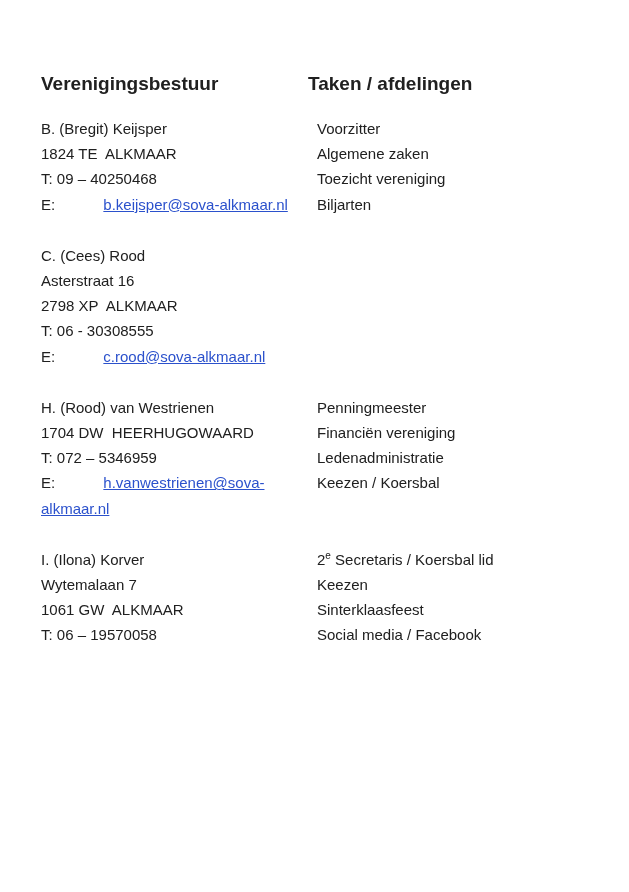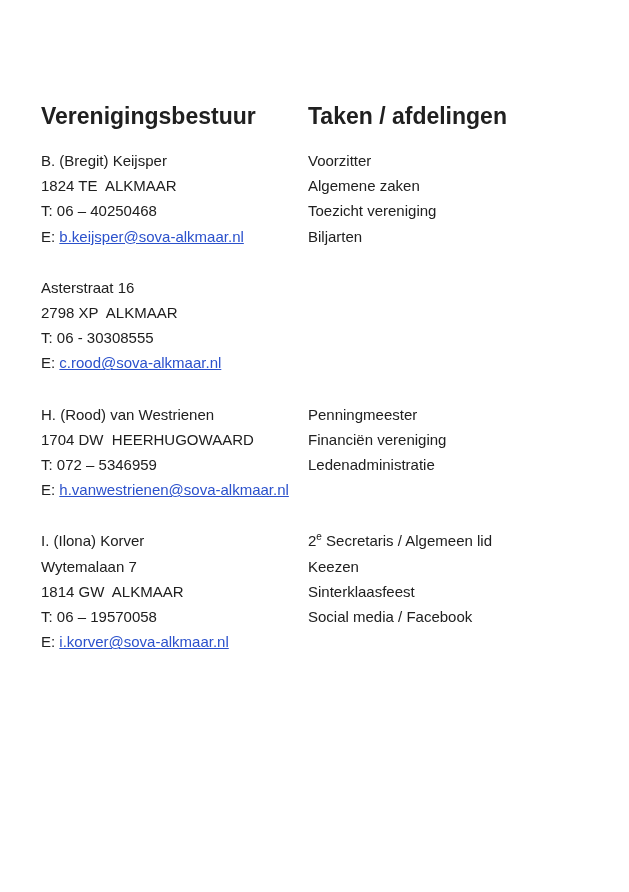--- a/index.html
+++ b/index.html
@@ -30,40 +30,41 @@
   }
   .col-right {
     flex: 1 1 auto;
     min-width: 0;
   }
   .headings-row {
     margin-bottom: 20px;
   }
   .heading {
     font-weight: bold;
-    font-size: 23px;
+    font-size: 19px;
     line-height: 24px;
     white-space: pre-wrap;
-    margin-top: 32px;
   }
   .member-row {
     margin-bottom: 26px;
+    gap: 9px;
   }
   .line {
     font-size: 15px;
     line-height: 25.2px;
     white-space: pre-wrap;
   }
   .bold {
     font-weight: normal;
   }
   a.email {
     color: #2b51cc;
     text-decoration: underline;
     cursor: pointer;
+    margin-left: 44px;
   }
   sup.role-sup {
     font-size: 10px;
     line-height: 0;
     vertical-align: super;
   }
 </style>
 </head>
 <body>
 
@@ -71,63 +72,64 @@
 
   <div class="cols headings-row">
     <div class="col-left heading">Verenigingsbestuur</div>
     <div class="col-right heading">Taken / afdelingen</div>
   </div>
 
   <div class="cols member-row">
     <div class="col-left">
       <div class="line">B. (Bregit) Keijsper</div>
       <div class="line">1824 TE  ALKMAAR</div>
-      <div class="line">T: 06 – 40250468</div>
+      <div class="line">T: 09 – 40250468</div>
       <div class="line"><span>E: </span><a class="email" href="#">b.keijsper@sova-alkmaar.nl</a></div>
     </div>
     <div class="col-right">
       <div class="line bold">Voorzitter</div>
       <div class="line">Algemene zaken</div>
       <div class="line">Toezicht vereniging</div>
       <div class="line">Biljarten</div>
     </div>
   </div>
 
   <div class="cols member-row">
     <div class="col-left">
+      <div class="line">C. (Cees) Rood</div>
       <div class="line">Asterstraat 16</div>
       <div class="line">2798 XP  ALKMAAR</div>
       <div class="line">T: 06 - 30308555</div>
       <div class="line"><span>E: </span><a class="email" href="#">c.rood@sova-alkmaar.nl</a></div>
     </div>
   </div>
 
   <div class="cols member-row">
     <div class="col-left">
       <div class="line">H. (Rood) van Westrienen</div>
       <div class="line">1704 DW  HEERHUGOWAARD</div>
       <div class="line">T: 072 – 5346959</div>
       <div class="line"><span>E: </span><a class="email" href="#">h.vanwestrienen@sova-alkmaar.nl</a></div>
     </div>
     <div class="col-right">
       <div class="line bold">Penningmeester</div>
       <div class="line">Financiën vereniging</div>
       <div class="line">Ledenadministratie</div>
+      <div class="line">Keezen / Koersbal</div>
     </div>
   </div>
 
   <div class="cols member-row">
     <div class="col-left">
       <div class="line">I. (Ilona) Korver</div>
       <div class="line">Wytemalaan 7</div>
-      <div class="line">1814 GW  ALKMAAR</div>
+      <div class="line">1061 GW  ALKMAAR</div>
       <div class="line">T: 06 – 19570058</div>
-      <div class="line"><span>E: </span><a class="email" href="#">i.korver@sova-alkmaar.nl</a></div>
     </div>
     <div class="col-right">
-      <div class="line bold"><span>2</span><sup class="role-sup">e</sup><span> Secretaris / Algemeen lid</span></div>
+      <div class="line bold"><span>2</span><sup class="role-sup">e</sup><span> Secretaris / Koersbal lid</span></div>
       <div class="line">Keezen</div>
       <div class="line">Sinterklaasfeest</div>
       <div class="line">Social media / Facebook</div>
     </div>
   </div>
 
 </div>
 
 </body></html>

